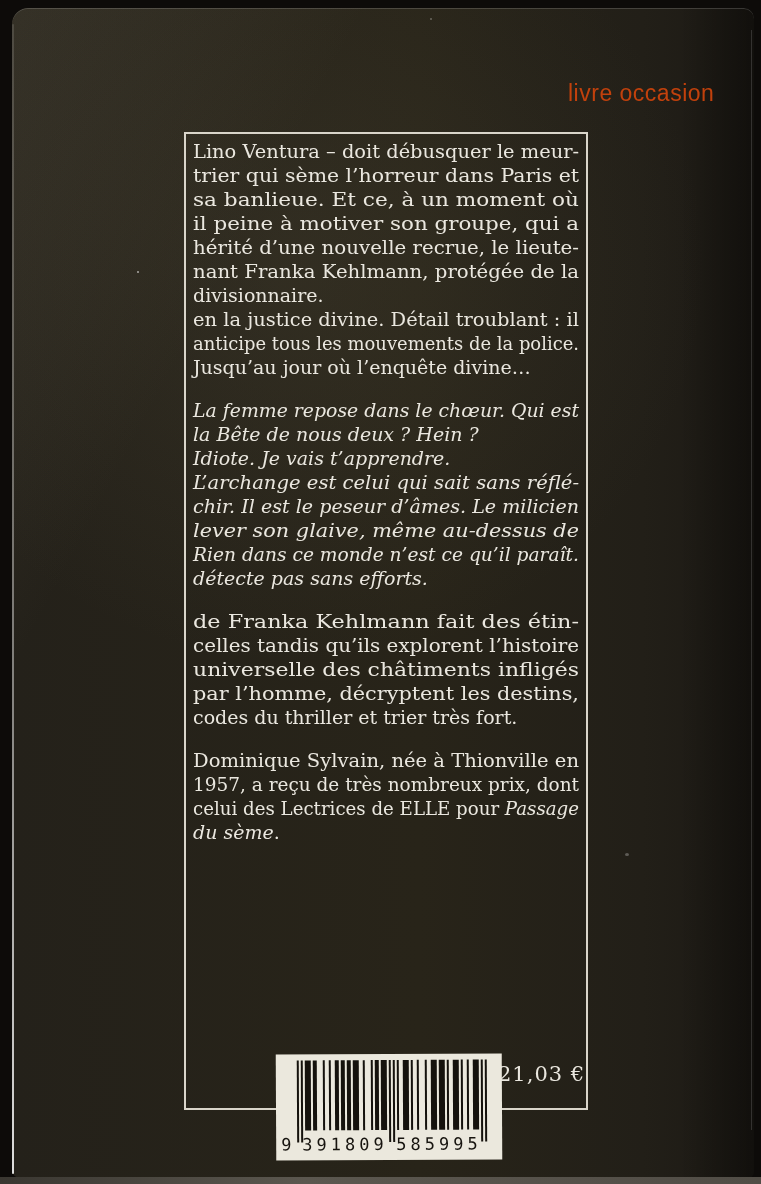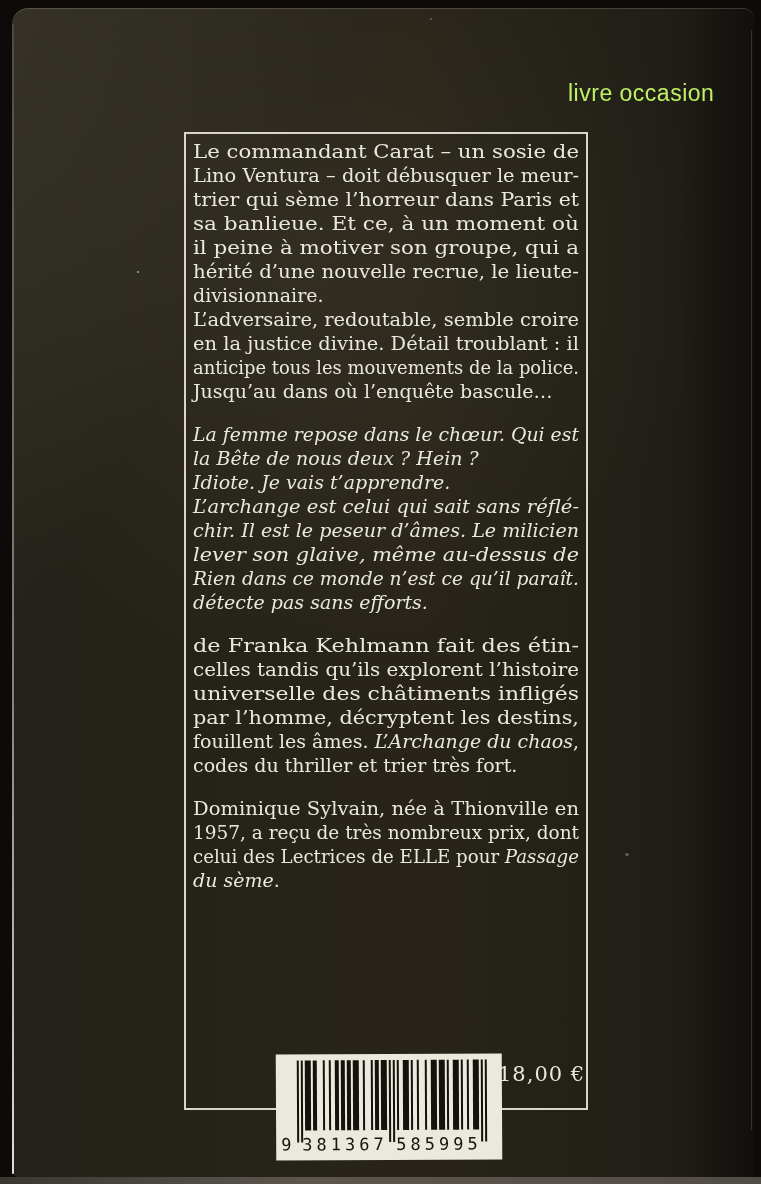--- a/index.html
+++ b/index.html
@@ -16,21 +16,21 @@
         box-shadow: inset 0 1px 0 rgba(255,255,255,0.16);}
   .edgeL{position:absolute;left:12px;top:24px;width:2px;height:1150px;
          background:linear-gradient(rgba(255,255,255,.12), rgba(255,255,255,.45) 60%, rgba(255,255,255,.85));
          border-radius:2px;}
   .edgeR{position:absolute;left:751px;top:30px;width:1px;height:1100px;background:rgba(255,255,255,.14);}
   .bottom-strip{position:absolute;left:0;bottom:0;width:761px;height:7px;
                 background:linear-gradient(90deg,#3a3731,#5b574f 40%,#514d46);}
   .speck{position:absolute;width:2px;height:2px;border-radius:50%;background:rgba(255,255,255,.6);}
   
   .sticker{position:absolute;left:568px;top:80px;font-family:"Liberation Sans",sans-serif;
-           font-size:23px;color:#bef264;letter-spacing:.5px;}
+           font-size:23px;color:#c2410c;letter-spacing:.5px;}
   
   .frame{position:absolute;left:184px;top:132px;width:404px;height:978px;
          border:2px solid #d9d5ca;box-sizing:border-box;padding:5px 7px;
          color:#eae7df;}
   .block{margin-bottom:19px;}
   .block.italic .line{font-style:italic;}
   .line{height:24px;line-height:24px;font-size:19px;white-space:nowrap;}
   .line>span{display:inline-block;white-space:nowrap;transform-origin:0 60%;}
   .seg-italic{font-style:italic;}
   
@@ -54,65 +54,63 @@
 <div class="stage">
   <div class="book"></div>
   <div class="edgeL"></div>
   <div class="edgeR"></div>
 
   <div class="sticker">livre occasion</div>
 
   <div class="frame">
     <div id="blurb">
         <div class="block">
-          <div class="line"><span style="transform: scaleX(1.1198);"><span>Le commandant Carat – un sosie de</span></span></div>
           <div class="line"><span style="transform: scaleX(1.0218);"><span>Lino Ventura – doit débusquer le meur-</span></span></div>
           <div class="line"><span style="transform: scaleX(1.0748);"><span>trier qui sème l’horreur dans Paris et</span></span></div>
           <div class="line"><span style="transform: scaleX(1.137);"><span>sa banlieue. Et ce, à un moment où</span></span></div>
           <div class="line"><span style="transform: scaleX(1.1268);"><span>il peine à motiver son groupe, qui a</span></span></div>
           <div class="line"><span style="transform: scaleX(1.0411);"><span>hérité d’une nouvelle recrue, le lieute-</span></span></div>
+          <div class="line"><span style="transform: scaleX(1.0364);"><span>nant Franka Kehlmann, protégée de la</span></span></div>
           <div class="line"><span><span>divisionnaire.</span></span></div>
-          <div class="line"><span style="transform: scaleX(1.0238);"><span>L’adversaire, redoutable, semble croire</span></span></div>
           <div class="line"><span style="transform: scaleX(1.0233);"><span>en la justice divine. Détail troublant : il</span></span></div>
           <div class="line"><span style="transform: scaleX(0.9442);"><span>anticipe tous les mouvements de la police.</span></span></div>
-          <div class="line"><span><span>Jusqu’au dans où l’enquête bascule…</span></span></div>
+          <div class="line"><span><span>Jusqu’au jour où l’enquête divine…</span></span></div>
         </div>
         <div class="block italic">
           <div class="line"><span style="transform: scaleX(0.9924);"><span class="seg-italic">La femme repose dans le chœur. Qui est</span></span></div>
           <div class="line"><span><span class="seg-italic">la Bête de nous deux ? Hein ?</span></span></div>
           <div class="line"><span><span class="seg-italic">Idiote. Je vais t’apprendre.</span></span></div>
           <div class="line"><span style="transform: scaleX(1.0307);"><span class="seg-italic">L’archange est celui qui sait sans réflé-</span></span></div>
           <div class="line"><span style="transform: scaleX(1.0041);"><span class="seg-italic">chir. Il est le peseur d’âmes. Le milicien</span></span></div>
           <div class="line"><span style="transform: scaleX(1.0951);"><span class="seg-italic">lever son glaive, même au-dessus de</span></span></div>
           <div class="line"><span style="transform: scaleX(0.9806);"><span class="seg-italic">Rien dans ce monde n’est ce qu’il paraît.</span></span></div>
           <div class="line"><span><span class="seg-italic">détecte pas sans efforts.</span></span></div>
         </div>
         <div class="block">
           <div class="line"><span style="transform: scaleX(1.1762);"><span>de Franka Kehlmann fait des étin-</span></span></div>
           <div class="line"><span style="transform: scaleX(1.0483);"><span>celles tandis qu’ils explorent l’histoire</span></span></div>
           <div class="line"><span style="transform: scaleX(1.1546);"><span>universelle des châtiments infligés</span></span></div>
           <div class="line"><span style="transform: scaleX(1.0947);"><span>par l’homme, décryptent les destins,</span></span></div>
-          <div class="line"><span style="transform: scaleX(0.9992);"><span>fouillent les âmes. </span><span class="seg-italic">L’Archange du chaos</span><span>,</span></span></div>
           <div class="line"><span><span>codes du thriller et trier très fort.</span></span></div>
         </div>
         <div class="block">
           <div class="line"><span style="transform: scaleX(1.0277);"><span>Dominique Sylvain, née à Thionville en</span></span></div>
           <div class="line"><span style="transform: scaleX(0.9723);"><span>1957, a reçu de très nombreux prix, dont</span></span></div>
           <div class="line"><span style="transform: scaleX(0.9569);"><span>celui des Lectrices de ELLE pour </span><span class="seg-italic">Passage</span></span></div>
           <div class="line"><span><span class="seg-italic">du sème</span><span>.</span></span></div>
         </div>
       </div>
   </div>
 
-  <div class="price">18,00 €</div>
+  <div class="price">21,03 €</div>
 
   <div class="bclabel">
     <div class="bars" id="bars"><span class="bar g" style="width: 2px;"></span><span class="gap" style="width: 2px;"></span><span class="bar g" style="width: 2px;"></span><span class="gap" style="width: 2px;"></span><span class="bar" style="width: 6px;"></span><span class="gap" style="width: 2px;"></span><span class="bar" style="width: 4px;"></span><span class="gap" style="width: 6px;"></span><span class="bar" style="width: 2px;"></span><span class="gap" style="width: 4px;"></span><span class="bar" style="width: 2px;"></span><span class="gap" style="width: 4px;"></span><span class="bar" style="width: 4px;"></span><span class="gap" style="width: 2px;"></span><span class="bar" style="width: 4px;"></span><span class="gap" style="width: 2px;"></span><span class="bar" style="width: 4px;"></span><span class="gap" style="width: 2px;"></span><span class="bar" style="width: 6px;"></span><span class="gap" style="width: 4px;"></span><span class="bar" style="width: 2px;"></span><span class="gap" style="width: 6px;"></span><span class="bar" style="width: 2px;"></span><span class="gap" style="width: 2px;"></span><span class="bar" style="width: 4px;"></span><span class="gap" style="width: 2px;"></span><span class="bar" style="width: 6px;"></span><span class="gap" style="width: 2px;"></span><span class="bar g" style="width: 2px;"></span><span class="gap" style="width: 2px;"></span><span class="bar g" style="width: 2px;"></span><span class="gap" style="width: 2px;"></span><span class="bar" style="width: 2px;"></span><span class="gap" style="width: 4px;"></span><span class="bar" style="width: 6px;"></span><span class="gap" style="width: 2px;"></span><span class="bar" style="width: 2px;"></span><span class="gap" style="width: 4px;"></span><span class="bar" style="width: 2px;"></span><span class="gap" style="width: 6px;"></span><span class="bar" style="width: 2px;"></span><span class="gap" style="width: 4px;"></span><span class="bar" style="width: 6px;"></span><span class="gap" style="width: 2px;"></span><span class="bar" style="width: 6px;"></span><span class="gap" style="width: 2px;"></span><span class="bar" style="width: 2px;"></span><span class="gap" style="width: 4px;"></span><span class="bar" style="width: 6px;"></span><span class="gap" style="width: 2px;"></span><span class="bar" style="width: 2px;"></span><span class="gap" style="width: 4px;"></span><span class="bar" style="width: 2px;"></span><span class="gap" style="width: 4px;"></span><span class="bar" style="width: 6px;"></span><span class="gap" style="width: 2px;"></span><span class="bar g" style="width: 2px;"></span><span class="gap" style="width: 2px;"></span><span class="bar g" style="width: 2px;"></span></div>
     <span class="bcd lead">9</span>
-    <span class="bcd g1">381367</span>
+    <span class="bcd g1">391809</span>
     <span class="bcd g2">585995</span>
   </div>
 
   <div class="speck" style="left:137px;top:271px;"></div>
   <div class="speck" style="left:625px;top:853px;opacity:.45;width:4px;height:3px;"></div>
   <div class="speck" style="left:430px;top:18px;opacity:.5;"></div>
 
   <div class="bottom-strip"></div>
 </div>
 

